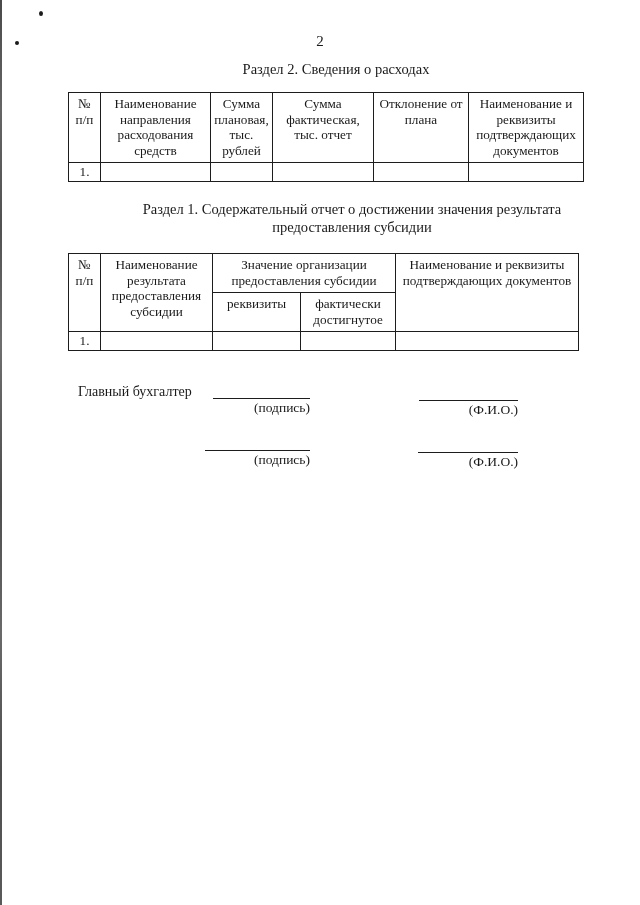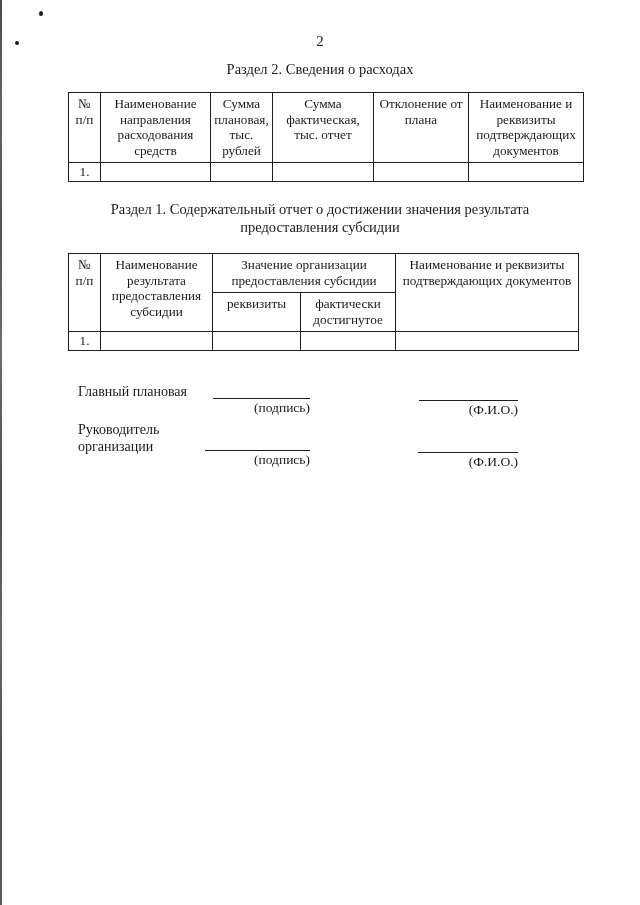--- a/index.html
+++ b/index.html
@@ -43,20 +43,21 @@
     top: 33px;
     text-align: center;
     font-size: 15px;
   }
 
   .section-title {
     position: absolute;
     text-align: center;
     font-size: 14.5px;
     line-height: 18px;
+    padding-left: 32px;
   }
   #sec2-title { left: 0; right: 0; top: 60px; }
   #sec3-title { left: 70px; width: 500px; top: 200px; }
 
   
   table.doc-table {
     position: absolute;
     border-collapse: collapse;
     table-layout: fixed;
     font-size: 13.2px;
@@ -186,27 +187,23 @@
       <td class="num">1.</td>
       <td></td>
       <td></td>
       <td></td>
       <td></td>
     </tr>
   </tbody>
 </table>
 
 <div class="sign-block">
-  <div class="sign-label" id="lbl-accountant">Главный плановая</div>
+  <div class="sign-label" id="lbl-accountant">Главный бухгалтер</div>
   <div class="sign-line" id="line-acc-sign"></div>
   <div class="sign-caption" id="cap-acc-sign">(подпись)</div>
   <div class="sign-line" id="line-acc-name"></div>
   <div class="sign-caption" id="cap-acc-name">(Ф.И.О.)</div>
 
-  <div class="sign-label" id="lbl-director">
-    <span>Руководитель</span><br>
-    <span>организации</span>
-  </div>
   <div class="sign-line" id="line-dir-sign"></div>
   <div class="sign-caption" id="cap-dir-sign">(подпись)</div>
   <div class="sign-line" id="line-dir-name"></div>
   <div class="sign-caption" id="cap-dir-name">(Ф.И.О.)</div>
 </div>
 
 </body></html>

